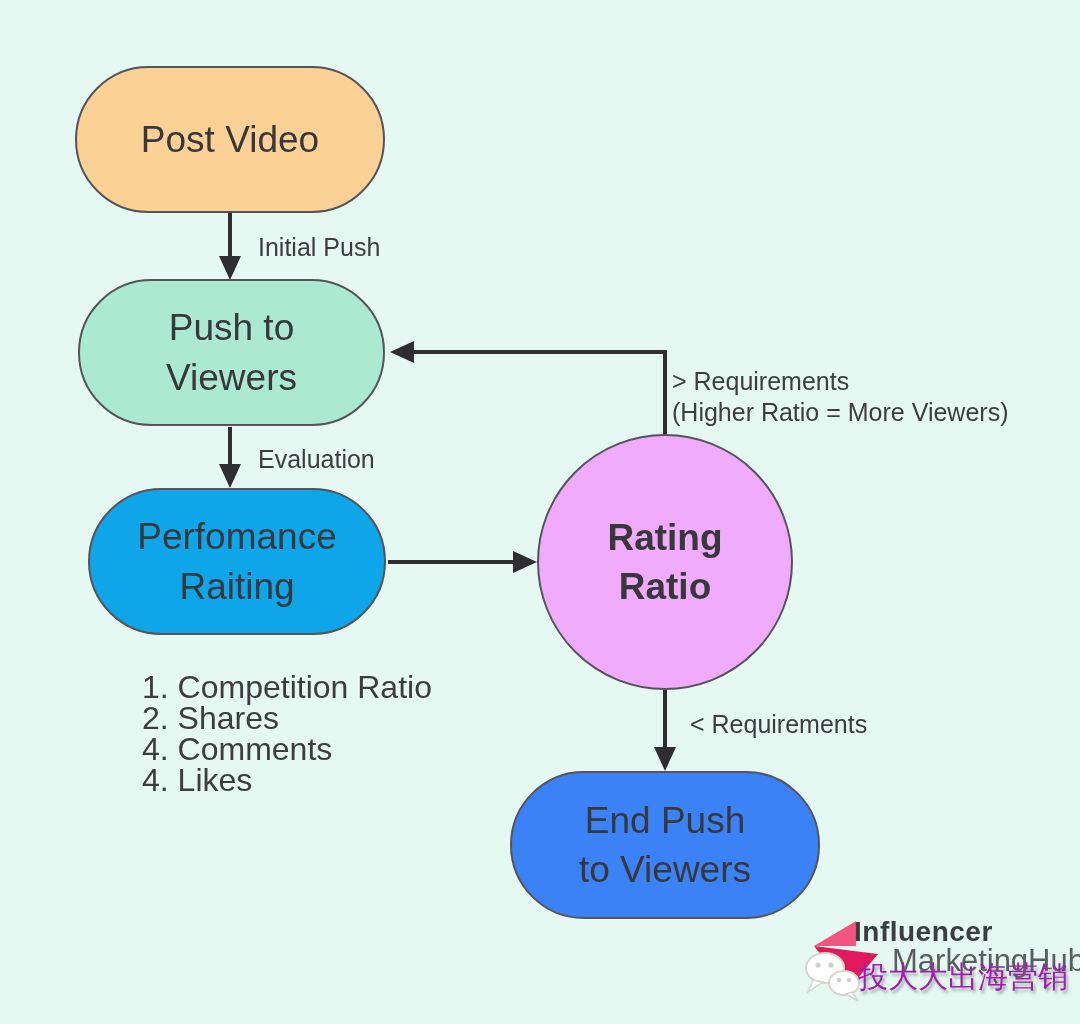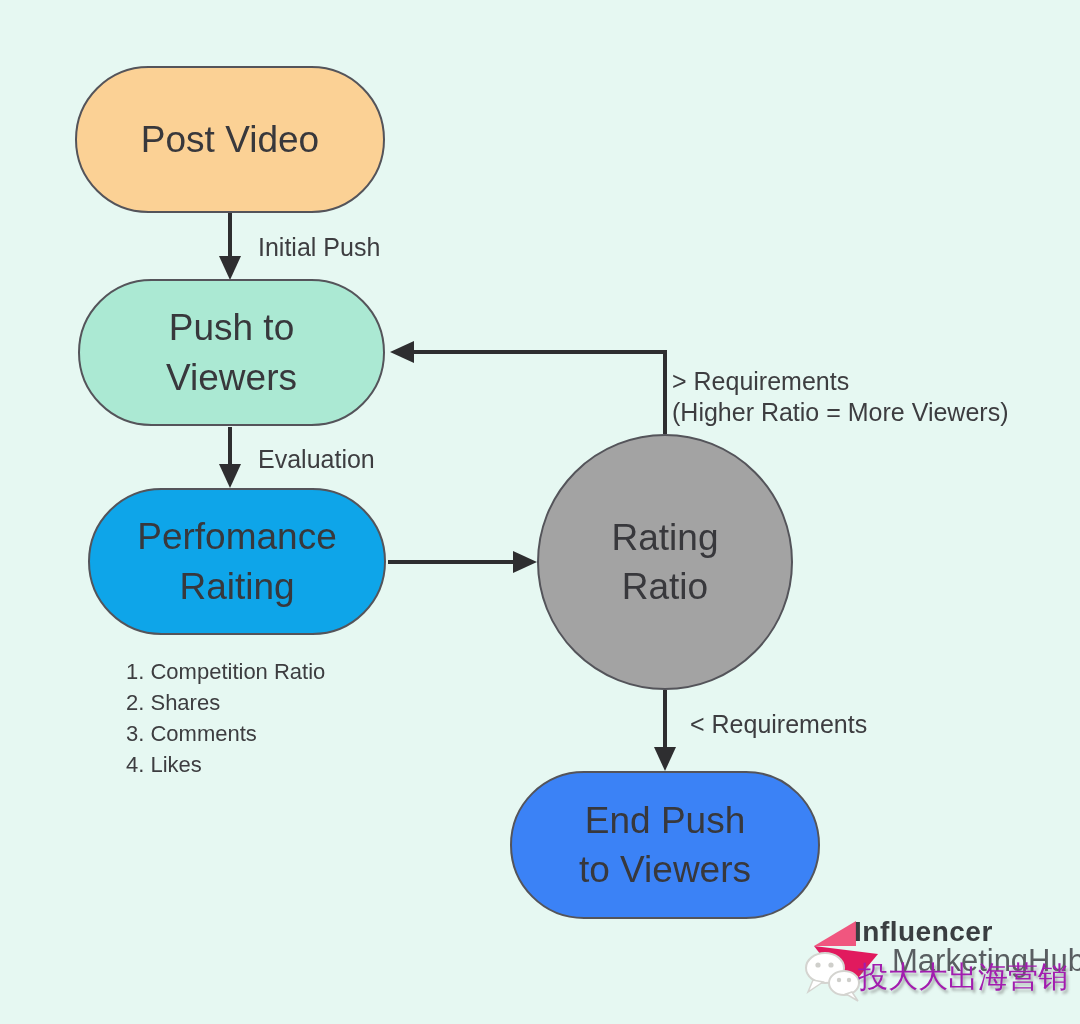--- a/index.html
+++ b/index.html
@@ -20,37 +20,37 @@
     font-size:37px;
     line-height:1.33;
     white-space:pre-line;
     box-sizing:border-box;
   }
   .stadium{border-radius:84px;}
   .circle{border-radius:50%;}
   #node-post-video{left:75px;top:66px;width:310px;height:147px;background:#FBD195;}
   #node-push-viewers{left:78px;top:279px;width:307px;height:147px;background:#ABE9D3;}
   #node-performance{left:88px;top:488px;width:298px;height:147px;background:#0ea5e9;}
-  #node-rating-ratio{left:537px;top:434px;width:256px;height:256px;background:#a3a3a3;}
+  #node-rating-ratio{left:537px;top:434px;width:256px;height:256px;background:#f0abfc;font-weight:bold;}
   #node-end-push{left:510px;top:771px;width:310px;height:148px;background:#3b82f6;}
   .edge-label{
     position:absolute;
     color:#3D3D40;
     font-size:25px;
     line-height:31px;
     white-space:pre-line;
   }
   #label-initial-push{left:258px;top:232px;}
   #label-evaluation{left:258px;top:444px;}
   #label-gt-req{left:672px;top:366px;}
   #label-lt-req{left:690px;top:709px;}
   .criteria{
     position:absolute;left:126px;top:656px;
-    margin:0;padding:0;list-style:none;
-    font-size:22px;line-height:31px;color:#3D3D40;
+    margin:16px;padding:0;list-style:none;
+    font-size:32px;line-height:31px;color:#3D3D40;
   }
   .criteria li{margin:0;}
   
   .logo-icon{position:absolute;left:812px;top:914px;}
   .logo-line1{position:absolute;left:854px;top:916px;font-size:28px;font-weight:bold;color:#3A3E41;letter-spacing:.5px;}
   .logo-line2{position:absolute;left:892px;top:943px;font-size:31px;font-weight:400;color:#595E61;}
   .wm-icon{position:absolute;left:804px;top:951px;}
   .wm-text{
     position:absolute;left:858px;top:957px;
     font-size:30px;letter-spacing:0px;color:#a21caf;
@@ -111,21 +111,21 @@
   <div class="edge-label" id="label-evaluation">Evaluation</div>
 
   <div class="edge-label" id="label-gt-req">&gt; Requirements
 (Higher Ratio = More Viewers)</div>
 
   <div class="edge-label" id="label-lt-req">&lt; Requirements</div>
 
   <ol class="criteria">
     <li>1. Competition Ratio</li>
     <li>2. Shares</li>
-    <li>3. Comments</li>
+    <li>4. Comments</li>
     <li>4. Likes</li>
   </ol>
 
   <svg class="logo-icon" width="70" height="80" viewBox="0 0 70 80">
     <polygon points="2,32 44,7 44,32" fill="#F0567F"></polygon>
     <polygon points="2,32 66,40 36,76" fill="#E11A5E"></polygon>
   </svg>
   <div class="logo-line1">Influencer</div>
   <div class="logo-line2">MarketingHub</div>
 

